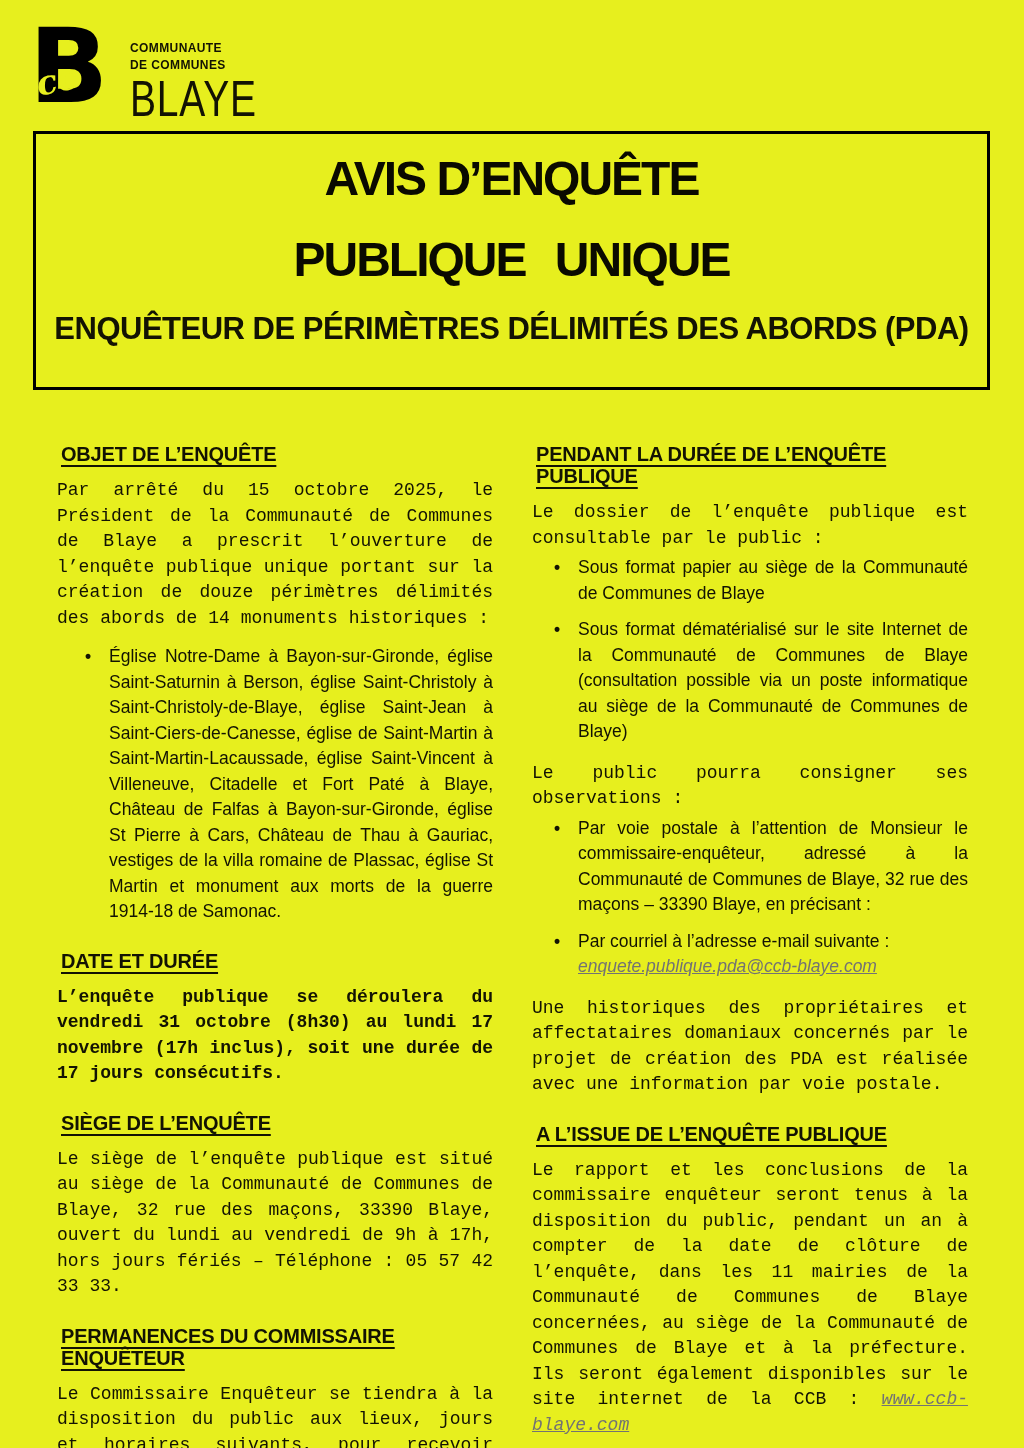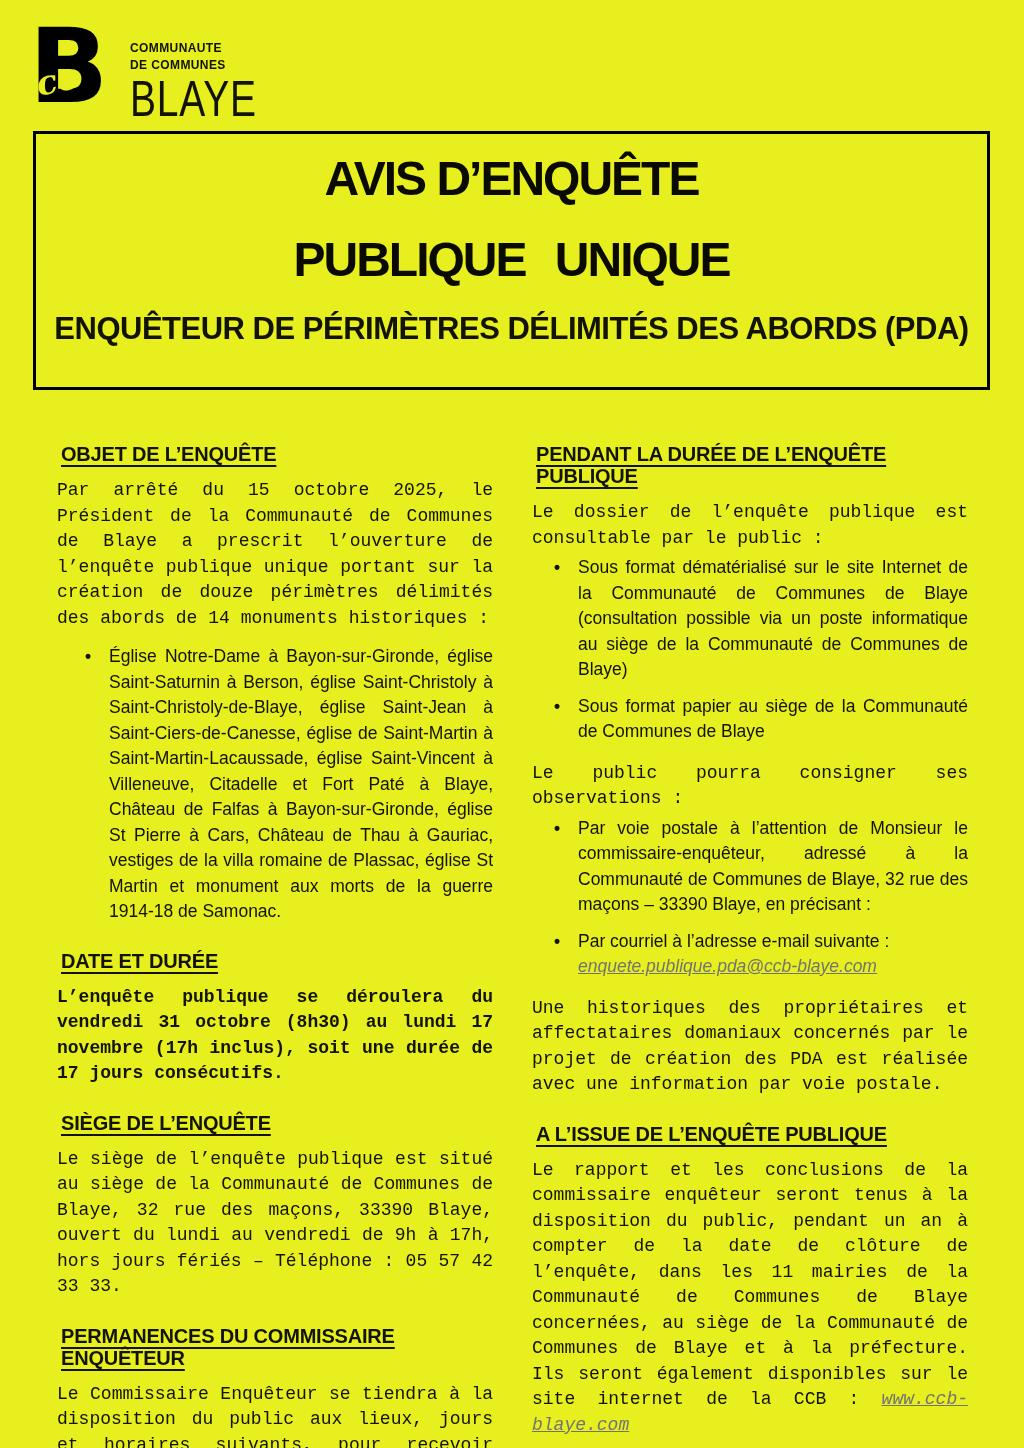--- a/index.html
+++ b/index.html
@@ -86,22 +86,22 @@
 
       <h3>PERMANENCES DU COMMISSAIRE ENQUÊTEUR</h3>
       <p>Le Commissaire Enquêteur se tiendra à la disposition du public aux lieux, jours et horaires suivants, pour recevoir leurs observations orales ou écrites :</p>
 
     </div>
 
     <div class="col col-right">
       <h3 class="first">PENDANT LA DURÉE DE L’ENQUÊTE PUBLIQUE</h3>
       <p style="margin-bottom:4px">Le dossier de l’enquête publique est consultable par le public :</p>
       <ul>
+        <li>Sous format papier au siège de la Communauté de Communes de Blaye</li>
         <li>Sous format dématérialisé sur le site Internet de la Communauté de Communes de Blaye (consultation possible via un poste informatique au siège de la Communauté de Communes de Blaye)</li>
-        <li>Sous format papier au siège de la Communauté de Communes de Blaye</li>
       </ul>
       <p style="margin-bottom:4px">Le public pourra consigner ses observations :</p>
       <ul>
         <li>
           <span>Par voie postale à l’attention de Monsieur le commissaire-enquêteur, adressé à la Communauté de Communes de Blaye, 32 rue des maçons – 33390 Blaye, en précisant :</span>
         </li>
         <li class="plain">
           <span>Par courriel à l’adresse e-mail suivante :</span><br>
           <a class="link">enquete.publique.pda@ccb-blaye.com</a>
         </li>

